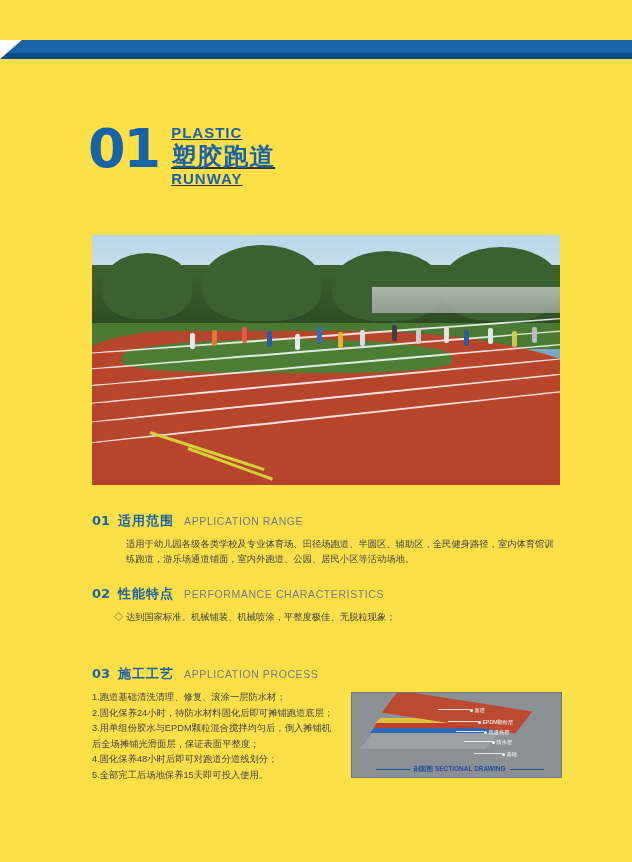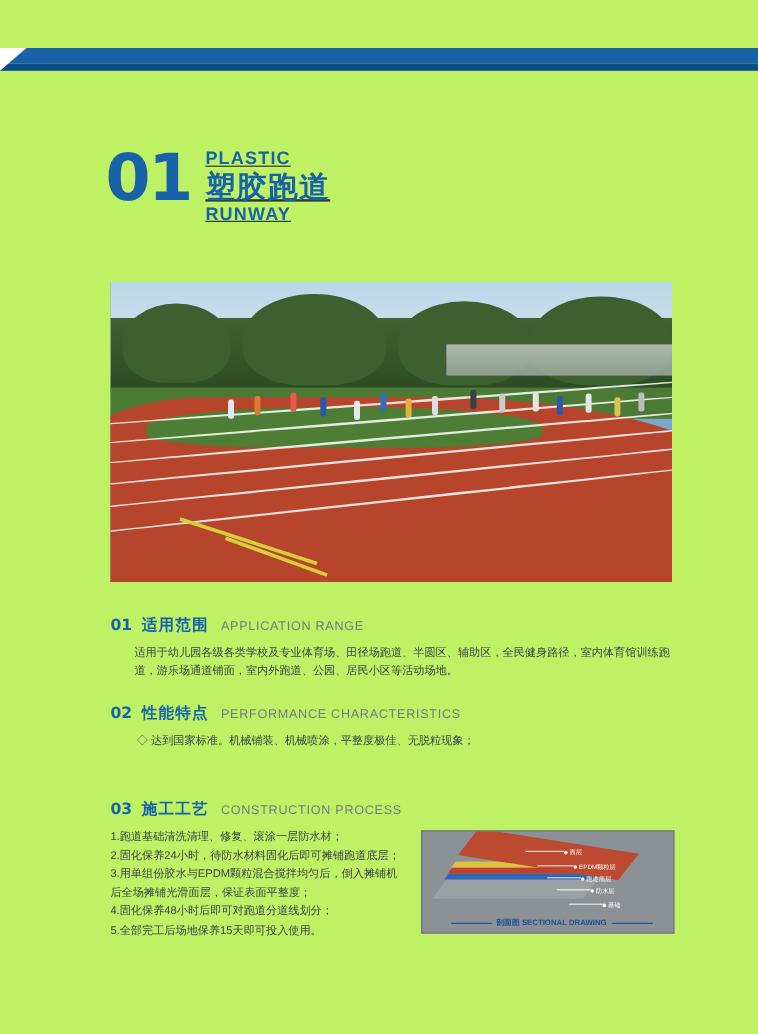--- a/index.html
+++ b/index.html
@@ -12,21 +12,21 @@
     background: #ffffff;
     font-family: "Liberation Sans", sans-serif;
     color: #333;
     overflow: hidden;
     position: relative;
   }
   .page {
     position: relative;
     width: 632px;
     height: 862px;
-    background: #bef264;
+    background: #fde047;
     box-sizing: border-box;
   }
 
   
   .top-bar-wrap {
     position: absolute;
     left: 0;
     top: 40px;
     width: 632px;
     height: 20px;
@@ -231,21 +231,21 @@
   }
   .block-en {
     font-size: 10.5px;
     color: #6f7b86;
     letter-spacing: .6px;
   }
   .block-body {
     font-size: 9.3px;
     line-height: 15px;
     color: #3c434a;
-    margin-left: 20px;
+    margin-left: 34px;
   }
   .block-body p { margin: 0; }
 
   #block-scope { top: 512px; }
   #block-features { top: 585px; }
   #block-process { top: 665px; }
 
   .two-col {
     display: flex;
     margin-left: 22px;
@@ -473,21 +473,21 @@
       <div class="col">
         <p>◇ 达到国家标准。机械铺装、机械喷涂，平整度极佳、无脱粒现象；</p>
       </div>
     </div>
   </div>
 
   <div class="block" id="block-process">
     <div class="block-head">
       <span class="block-num">03</span>
       <span class="block-cn">施工工艺</span>
-      <span class="block-en">CONSTRUCTION PROCESS</span>
+      <span class="block-en">APPLICATION PROCESS</span>
     </div>
     <div class="process-wrap">
       <div class="process-list">
         <p>1.跑道基础清洗清理、修复、滚涂一层防水材；</p>
         <p>2.固化保养24小时，待防水材料固化后即可摊铺跑道底层；</p>
         <p>3.用单组份胶水与EPDM颗粒混合搅拌均匀后，倒入摊铺机后全场摊铺光滑面层，保证表面平整度；</p>
         <p>4.固化保养48小时后即可对跑道分道线划分；</p>
         <p>5.全部完工后场地保养15天即可投入使用。</p>
       </div>
       <div class="section-fig">

